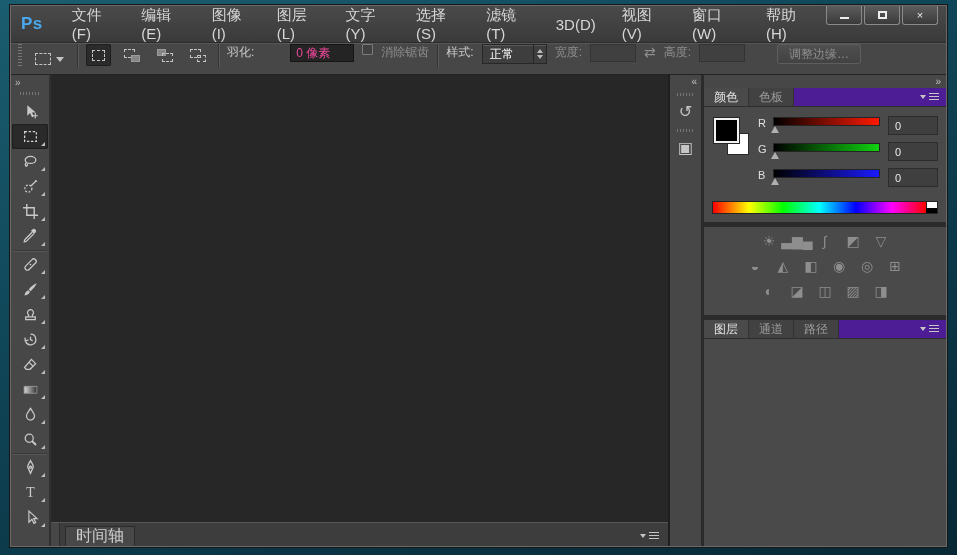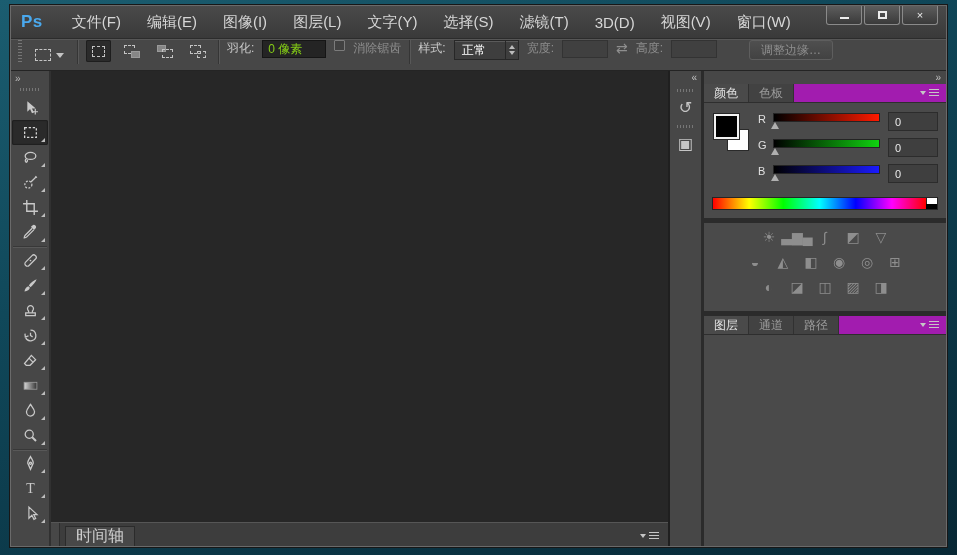--- a/index.html
+++ b/index.html
@@ -30,22 +30,22 @@
   .dd-arrow{width:0;height:0;border-left:4px solid transparent;border-right:4px solid transparent;border-top:5px solid #c4c4c4;}
   .mode-btn{width:25px;height:22px;display:flex;align-items:center;justify-content:center;border-radius:2px;}
   .mode-btn.active{background:#2b2b2b;box-shadow:inset 0 0 0 1px #1e1e1e;}
   .mi{position:relative;width:16px;height:13px;}
   .mi .a{position:absolute;left:0;top:0;width:11px;height:9px;border:1px dashed #c4c4c4;}
   .mi .b{position:absolute;right:0;bottom:0;width:9px;height:7px;border:1px solid #9a9a9a;background:#868686;}
   .mode-new .mi .a{width:13px;height:11px;left:1px;top:1px;}
   .mode-sub .mi .a{left:auto;right:0;top:auto;bottom:0;}
   .mode-sub .mi .b{right:auto;left:0;bottom:auto;top:0;}
   .mode-int .mi .b{background:transparent;border:1px dashed #c4c4c4;}
-  .feather-field{width:64px;height:18px;background:#242424;border:1px solid #151515;color:#84cc16;
-    display:flex;align-items:center;padding-left:5px;}
+  .feather-field{width:64px;height:18px;background:#242424;border:1px solid #151515;color:#ec4899;
+    display:flex;align-items:center;padding-left:5px;margin-left:28px;}
   .checkbox{width:11px;height:11px;border:1px solid #7b7b7b;background:#414141;border-radius:1px;}
   .dim{color:#8e8e8e;}
   .style-select{display:flex;align-items:stretch;height:20px;background:#3e3e3e;border:1px solid #272727;box-shadow:inset 0 1px 0 #5a5a5a;}
   .style-value{padding:0 10px 0 7px;display:flex;align-items:center;color:#ffffff;min-width:50px;}
   .spinner{width:13px;border-left:1px solid #272727;display:flex;flex-direction:column;align-items:center;justify-content:center;gap:2px;}
   .spin-up{width:0;height:0;border-left:3px solid transparent;border-right:3px solid transparent;border-bottom:4px solid #bcbcbc;}
   .spin-down{width:0;height:0;border-left:3px solid transparent;border-right:3px solid transparent;border-top:4px solid #bcbcbc;}
   .size-field{width:46px;height:18px;background:#404040;border:1px solid #333;}
   .swap-icon{color:#8e8e8e;font-size:14px;}
   .refine-btn{height:20px;padding:0 11px;border:1px solid #5e5e5e;border-radius:3px;color:#8e8e8e;
@@ -76,21 +76,21 @@
   
   .iconstrip{flex:0 0 34px;background:#474747;border-right:3px solid #2b2b2b;display:flex;flex-direction:column;align-items:center;}
   .strip-top{width:100%;height:13px;display:flex;justify-content:flex-end;align-items:center;padding-right:4px;color:#c2c2c2;font-size:10px;line-height:10px;}
   .strip-grip{width:18px;height:3px;margin:5px 0 2px;background:repeating-linear-gradient(to right,#767676 0 1px,transparent 1px 3px);}
   .strip-btn{width:30px;height:26px;display:flex;align-items:center;justify-content:center;color:#c5c5c5;font-size:16px;border-radius:2px;}
   
   .dock{flex:0 0 242px;background:#2b2b2b;display:flex;flex-direction:column;min-height:0;}
   .dock-top{height:13px;background:#474747;display:flex;justify-content:flex-end;align-items:center;padding-right:5px;color:#c2c2c2;font-size:10px;line-height:10px;}
   .panel{background:#4a4a4a;margin-bottom:5px;display:flex;flex-direction:column;}
   .panel.grow{flex:1;margin-bottom:0;min-height:0;gap:35px;}
-  .phead{flex:0 0 19px;background:#a21caf;display:flex;align-items:stretch;border-bottom:1px solid #2e2e2e;}
+  .phead{flex:0 0 19px;background:#4c1d95;display:flex;align-items:stretch;border-bottom:1px solid #2e2e2e;}
   .ptab{padding:0 10px;font-size:12px;display:flex;align-items:center;color:#9b9b9b;background:#424242;border-right:1px solid #313131;}
   .ptab.active{background:#4a4a4a;color:#e2e2e2;}
   .phead .pmenu{margin-left:auto;padding:0 7px;}
   
   .color-body{padding:9px 8px 8px;}
   .color-main{display:flex;}
   .swatches{flex:0 0 46px;position:relative;height:66px;}
   .sw-bg{position:absolute;left:15px;top:17px;width:22px;height:22px;background:#fff;border:1px solid #2a2a2a;}
   .sw-fg{position:absolute;left:2px;top:2px;width:25px;height:25px;background:#000;border:2px solid #f2f2f2;outline:1px solid #262626;}
   .sliders{flex:1;display:flex;flex-direction:column;}
@@ -127,20 +127,21 @@
         <span class="menu-item">文件(F)</span>
         <span class="menu-item">编辑(E)</span>
         <span class="menu-item">图像(I)</span>
         <span class="menu-item">图层(L)</span>
         <span class="menu-item">文字(Y)</span>
         <span class="menu-item">选择(S)</span>
         <span class="menu-item">滤镜(T)</span>
         <span class="menu-item">3D(D)</span>
         <span class="menu-item">视图(V)</span>
         <span class="menu-item">窗口(W)</span>
+        <span class="menu-item">帮助(H)</span>
       </div>
       <div class="win-controls">
         <span class="win-btn">
             <i class="glyph-min"></i>
           </span>
         <span class="win-btn">
             <i class="glyph-max"></i>
           </span>
         <span class="win-btn">×</span>
       </div>

